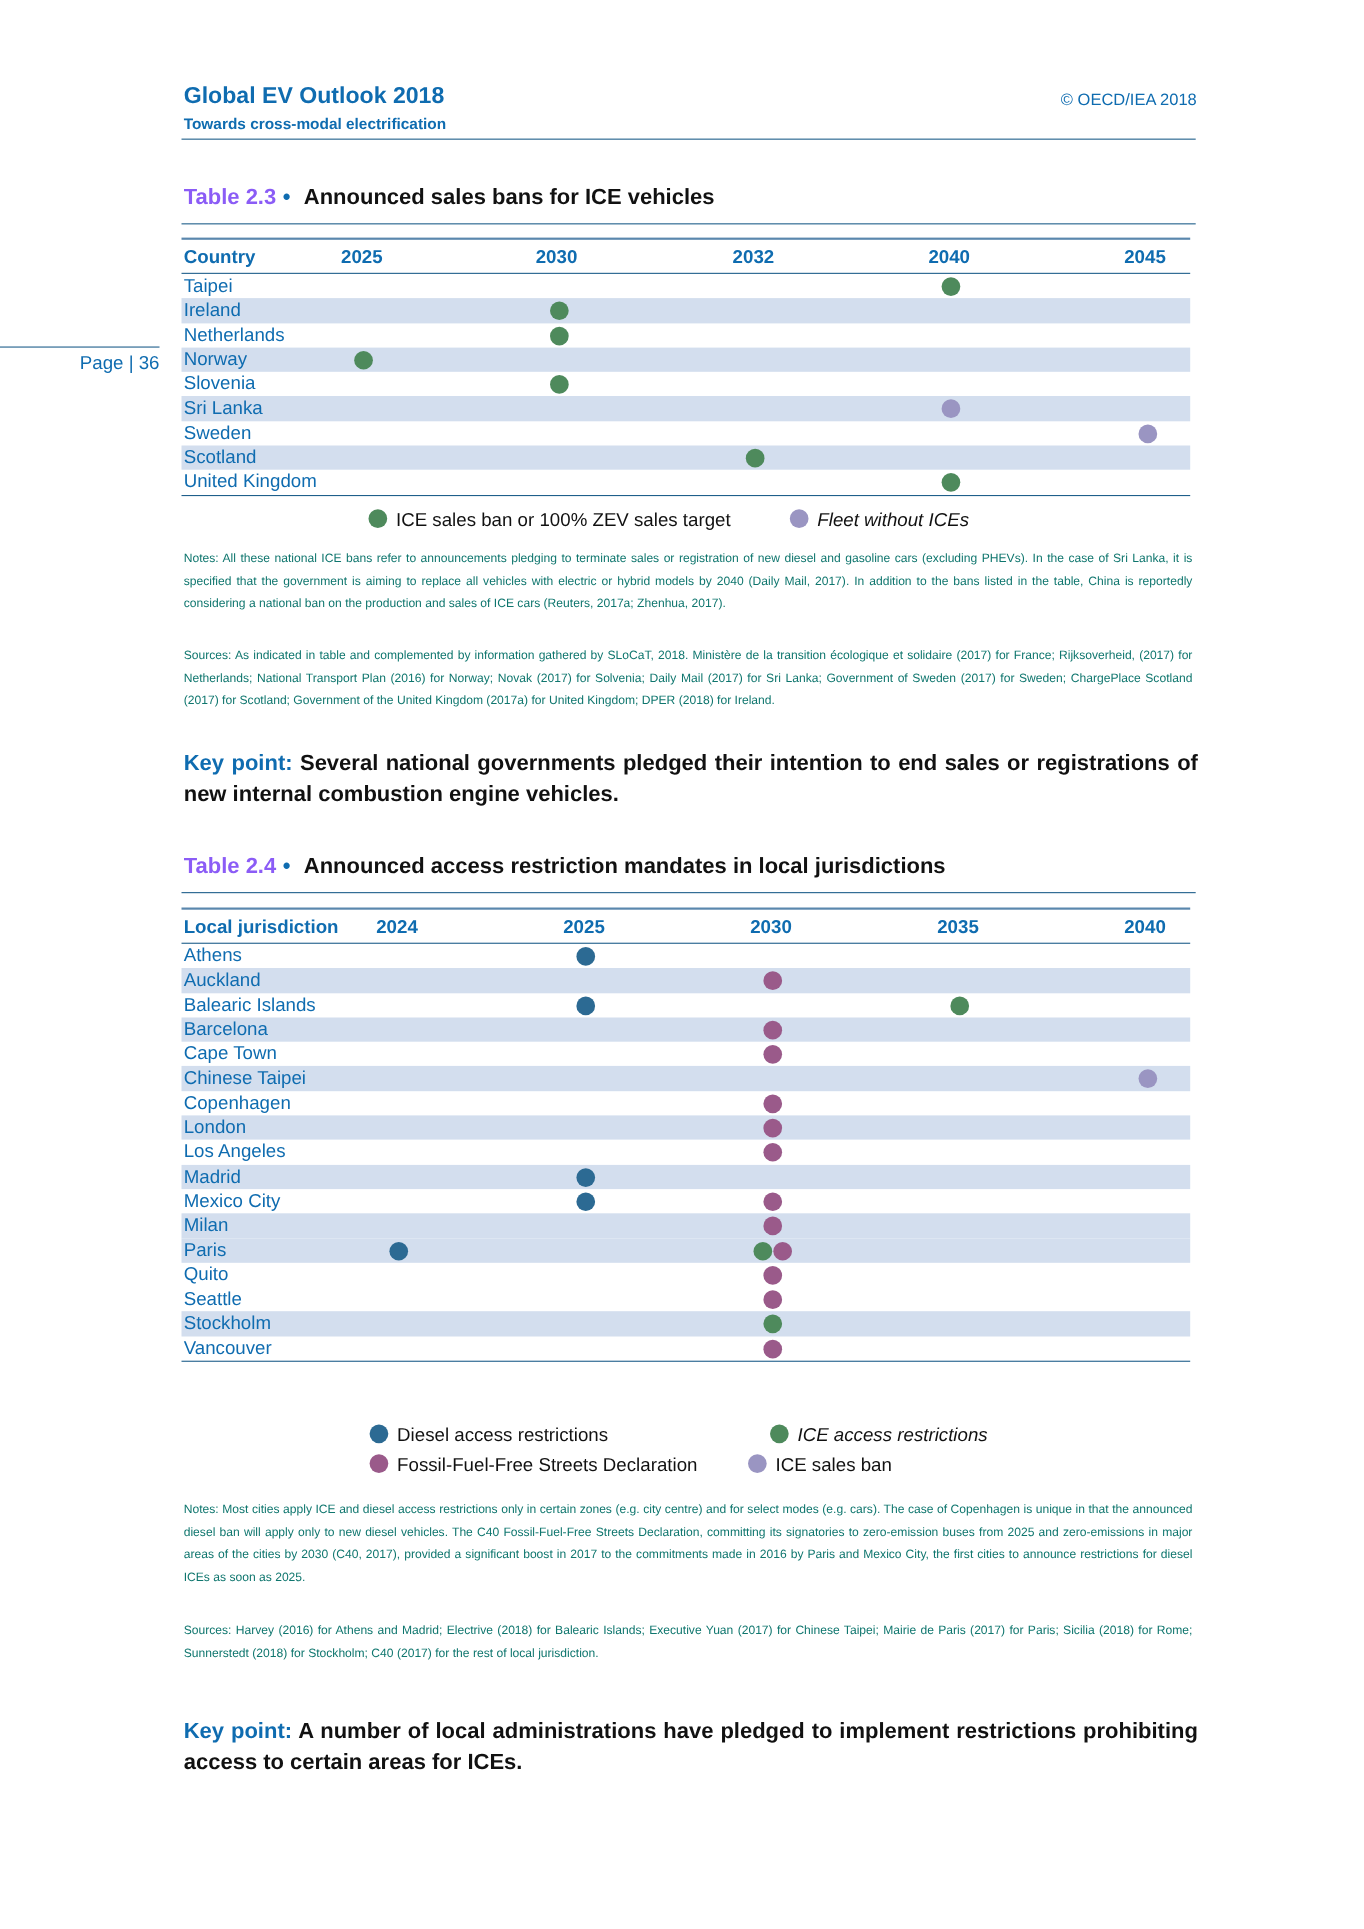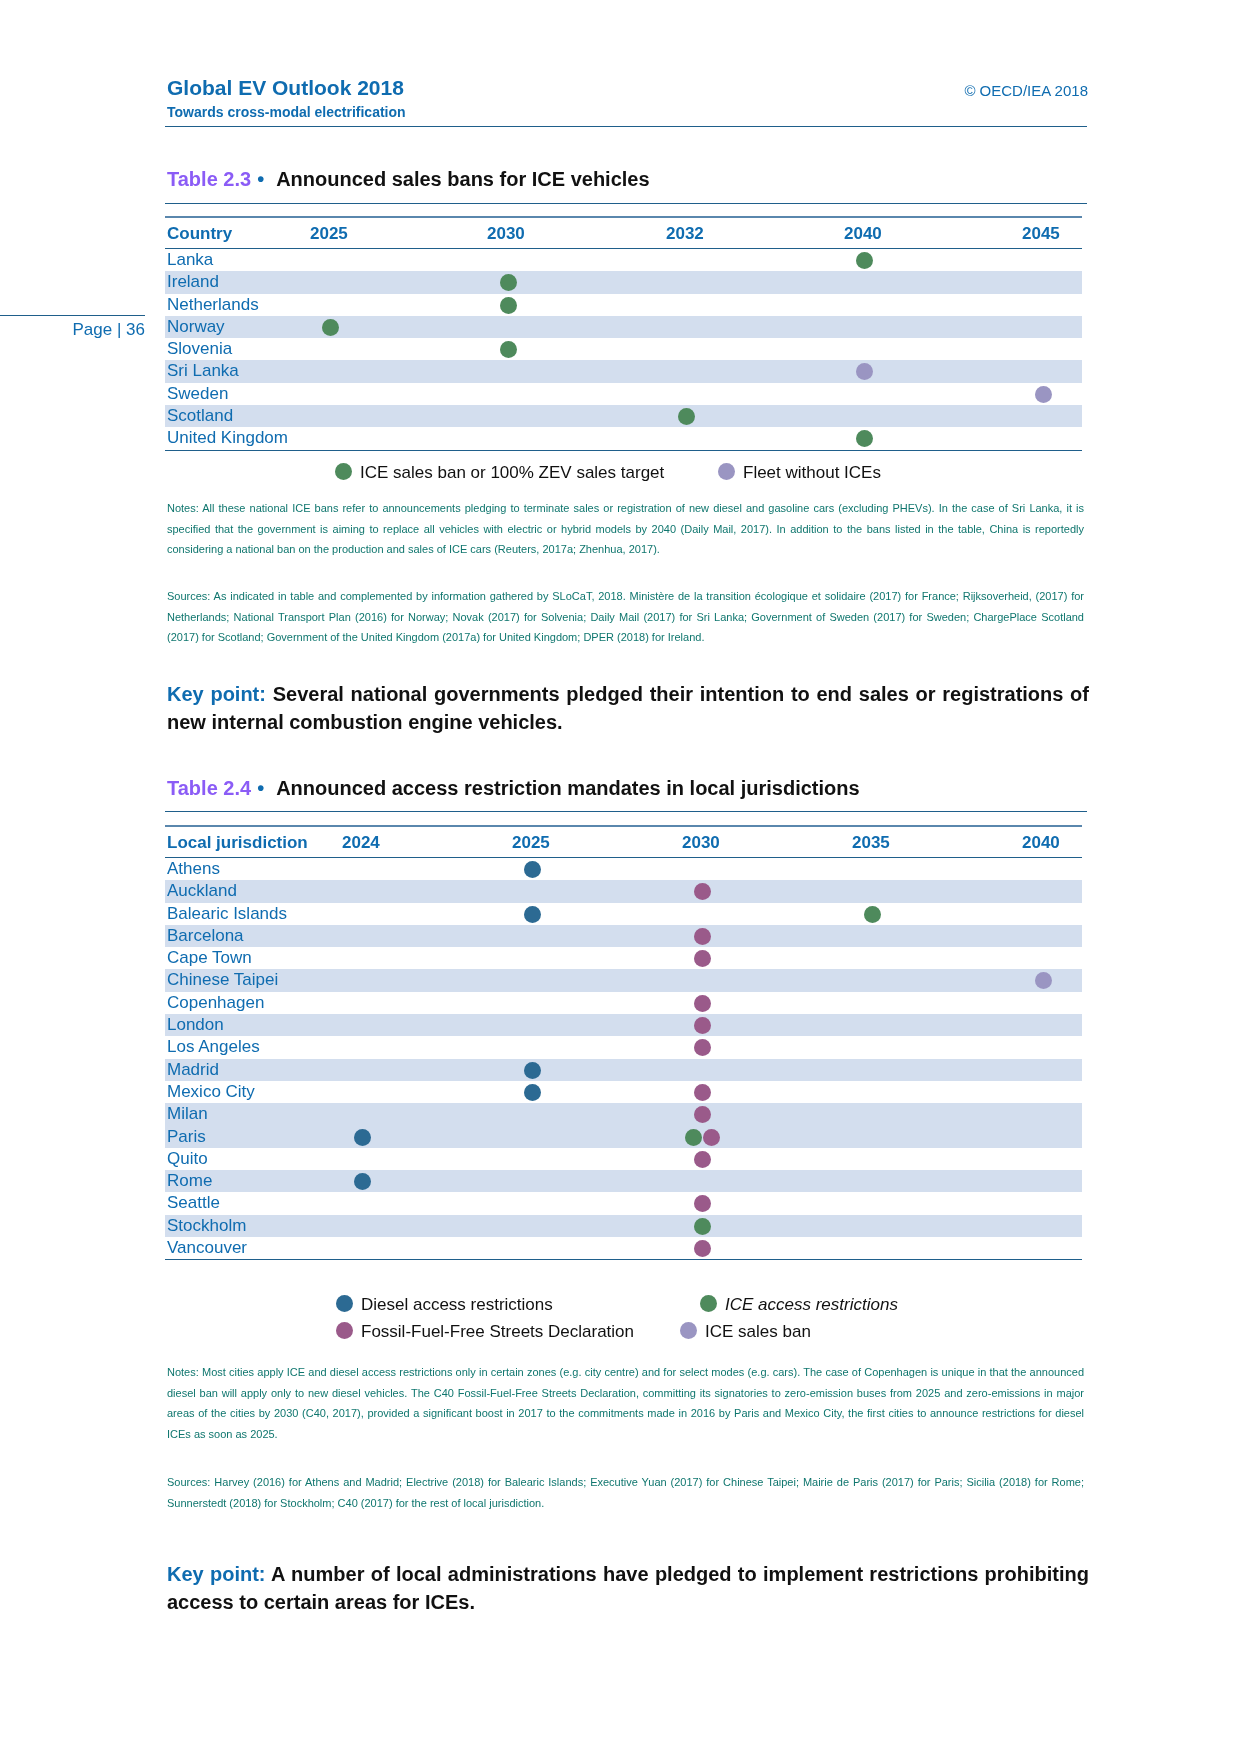--- a/index.html
+++ b/index.html
@@ -64,21 +64,21 @@
   <div class="tbl-head">
     <span style="left:2px">Country</span>
     <span style="left:145px">2025</span>
     <span style="left:322px">2030</span>
     <span style="left:501px">2032</span>
     <span style="left:679px">2040</span>
     <span style="left:857px">2045</span>
   </div>
   <div class="tbl-body">
       <div class="tbl-row">
-        <span class="name">Lanka</span>
+        <span class="name">Taipei</span>
         <span class="mk" style="left: 690.5px; background: rgb(78, 138, 92);"></span>
       </div>
       <div class="tbl-row band">
         <span class="name">Ireland</span>
         <span class="mk" style="left: 334.5px; background: rgb(78, 138, 92);"></span>
       </div>
       <div class="tbl-row">
         <span class="name">Netherlands</span>
         <span class="mk" style="left: 334.5px; background: rgb(78, 138, 92);"></span>
       </div>
@@ -105,21 +105,21 @@
       <div class="tbl-row">
         <span class="name">United Kingdom</span>
         <span class="mk" style="left: 690.5px; background: rgb(78, 138, 92);"></span>
       </div>
     </div>
   <div class="tbl-foot"></div>
 </div>
 
 <div class="abs legend" style="left:0; top:463px; width:1240px;">
   <span class="item" style="left:335px;"><span class="sw" style="background:#4e8a5c"></span><span>ICE sales ban or 100% ZEV sales target</span></span>
-  <span class="item" style="left:718px;"><span class="sw" style="background:#9a95c2"></span><span>Fleet without ICEs</span></span>
+  <span class="item" style="left:718px;font-style:italic;"><span class="sw" style="background:#9a95c2"></span><span>Fleet without ICEs</span></span>
 </div>
 
 <div class="abs note" style="top:498px;">Notes: All these national ICE bans refer to announcements pledging to terminate sales or registration of new diesel and gasoline cars (excluding PHEVs). In the case of Sri Lanka, it is specified that the government is aiming to replace all vehicles with electric or hybrid models by 2040 (Daily Mail, 2017). In addition to the bans listed in the table, China is reportedly considering a national ban on the production and sales of ICE cars (Reuters, 2017a; Zhenhua, 2017).</div>
 <div class="abs note" style="top:586px;">Sources: As indicated in table and complemented by information gathered by SLoCaT, 2018. Ministère de la transition écologique et solidaire (2017) for France; Rijksoverheid, (2017) for Netherlands; National Transport Plan (2016) for Norway; Novak (2017) for Solvenia; Daily Mail (2017) for Sri Lanka; Government of Sweden (2017) for Sweden; ChargePlace Scotland (2017) for Scotland; Government of the United Kingdom (2017a) for United Kingdom; DPER (2018) for Ireland.</div>
 <div class="abs keypoint" style="top:680px;">
   <span class="kp">Key point:</span>
   <span>Several national governments pledged their intention to end sales or registrations of new internal combustion engine vehicles.</span>
 </div>
 
 <div class="abs tbl-title" style="top:777px;">
@@ -190,24 +190,20 @@
       <div class="tbl-row band">
         <span class="name">Paris</span>
         <span class="mk" style="left: 188.5px; background: rgb(44, 106, 147);"></span>
         <span class="mk" style="left: 519.5px; background: rgb(78, 138, 92);"></span>
         <span class="mk" style="left: 537.5px; background: rgb(154, 90, 138);"></span>
       </div>
       <div class="tbl-row">
         <span class="name">Quito</span>
         <span class="mk" style="left: 528.5px; background: rgb(154, 90, 138);"></span>
       </div>
-      <div class="tbl-row band">
-        <span class="name">Rome</span>
-        <span class="mk" style="left: 188.5px; background: rgb(44, 106, 147);"></span>
-      </div>
       <div class="tbl-row">
         <span class="name">Seattle</span>
         <span class="mk" style="left: 528.5px; background: rgb(154, 90, 138);"></span>
       </div>
       <div class="tbl-row band">
         <span class="name">Stockholm</span>
         <span class="mk" style="left: 528.5px; background: rgb(78, 138, 92);"></span>
       </div>
       <div class="tbl-row">
         <span class="name">Vancouver</span>

